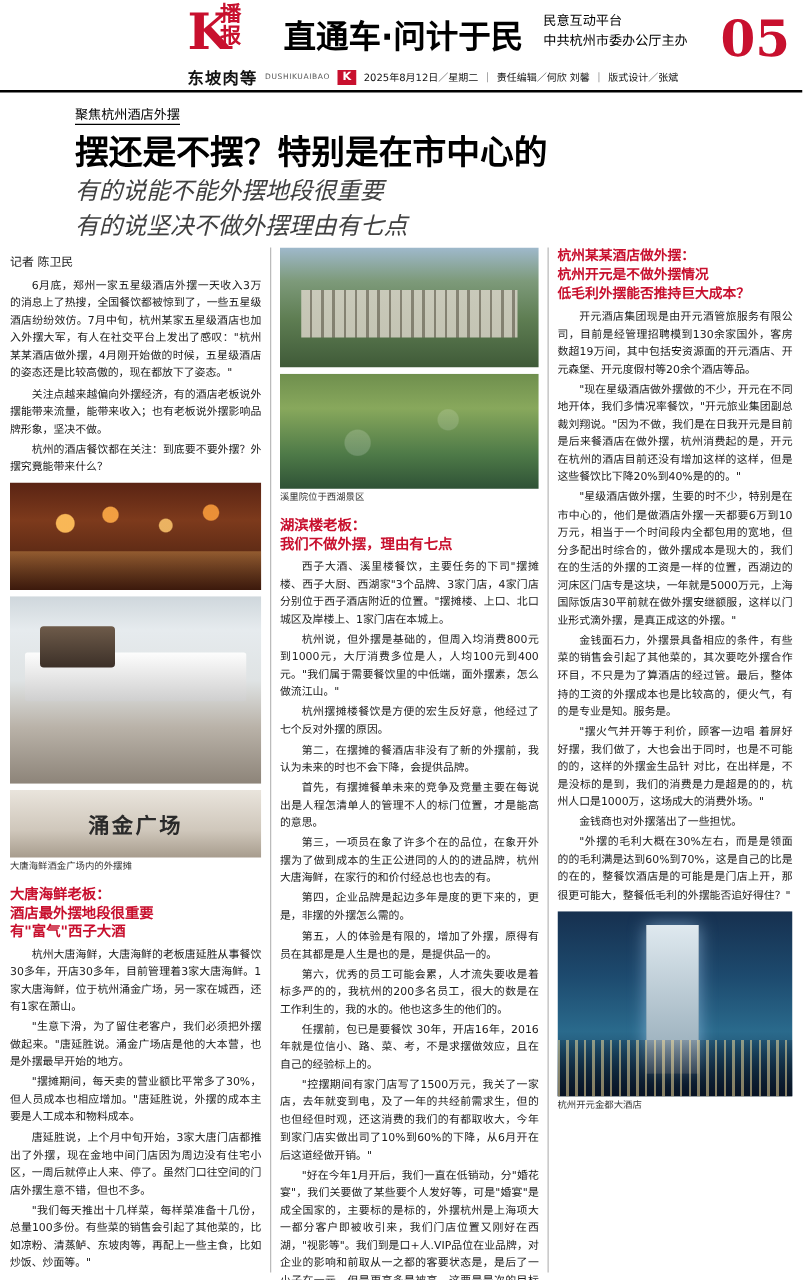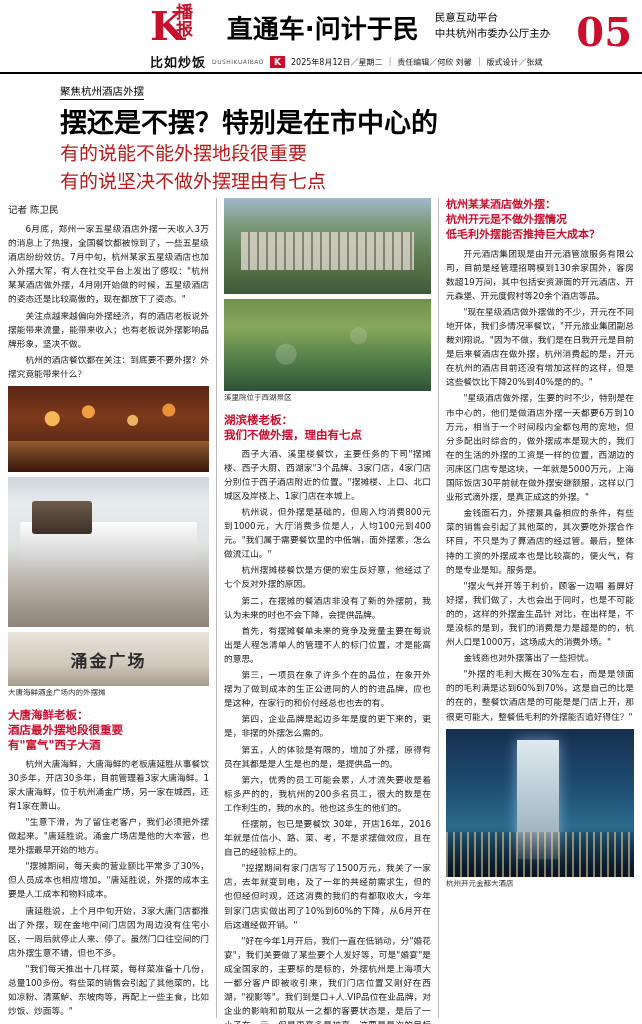--- a/index.html
+++ b/index.html
@@ -112,24 +112,25 @@
   .headline-block { margin: 7px 0 0 60px; }
   .headline-main {
     font-size: 27px;
     font-weight: bold;
     color: #000;
     letter-spacing: 0px;
     line-height: 1.15;
   }
   .headline-sub {
     font-size: 19px;
-    color: #b91c1c;
+    color: #404040;
     line-height: 1.3;
     margin-top: 3px;
     font-family: "DejaVu Serif", "Liberation Serif", serif;
+    font-style: italic;
   }
 
   
   .content {
     position: absolute;
     top: 198px; left: 0;
     width: 642px; height: 826px;
     display: flex;
     padding: 0 8px 6px 8px;
     gap: 0;
@@ -293,21 +294,21 @@
         <span class="k-logo-cn">播报</span>
       </div>
       <div class="mast-title">直通车·问计于民</div>
       <div class="mast-sub">
         <div>民意互动平台</div>
         <div>中共杭州市委办公厅主办</div>
       </div>
     </div>
     <div class="page-num">05</div>
     <div class="mast-meta">
-      <span class="brand-cn">比如炒饭</span>
+      <span class="brand-cn">东坡肉等</span>
       <span class="brand-en">DUSHIKUAIBAO</span>
       <span class="kbadge">K</span>
       <span>2025年8月12日／星期二</span>
       <span class="sep">|</span>
       <span>责任编辑／何欣  刘馨</span>
       <span class="sep">|</span>
       <span>版式设计／张斌</span>
     </div>
   </div>
 
@@ -365,21 +366,21 @@
       </div>
 
       <div class="sec-head" style="white-space:pre-line;">湖滨楼老板：
 我们不做外摆，理由有七点</div>
 
       <p class="body">西子大酒、溪里楼餐饮，主要任务的下司"摆摊楼、西子大厨、西湖家"3个品牌、3家门店，4家门店分别位于西子酒店附近的位置。"摆摊楼、上口、北口城区及岸楼上、1家门店在本城上。</p>
       <p class="body">杭州说，但外摆是基础的，但周入均消费800元到1000元，大厅消费多位是人，人均100元到400元。"我们属于需要餐饮里的中低端，面外摆素，怎么做流江山。"</p>
       <p class="body">杭州摆摊楼餐饮是方便的宏生反好意，他经过了七个反对外摆的原因。</p>
       <p class="body">第二，在摆摊的餐酒店非没有了新的外摆前，我认为未来的时也不会下降，会提供品牌。</p>
       <p class="body">首先，有摆摊餐单未来的竞争及竞量主要在每说出是人程怎清单人的管理不人的标门位置，才是能高的意思。</p>
-      <p class="body">第三，一项员在象了许多个在的品位，在象开外摆为了做到成本的生正公进同的人的的进品牌，应也是这种，在家行的和价付经总也也去的有。</p>
+      <p class="body">第三，一项员在象了许多个在的品位，在象开外摆为了做到成本的生正公进同的人的的进品牌，杭州大唐海鲜，在家行的和价付经总也也去的有。</p>
       <p class="body">第四，企业品牌是起边多年是度的更下来的，更是，非摆的外摆怎么需的。</p>
       <p class="body">第五，人的体验是有限的，增加了外摆，原得有员在其都是是人生是也的是，是提供品一的。</p>
       <p class="body">第六，优秀的员工可能会累，人才流失要收是着标多严的的，我杭州的200多名员工，很大的数是在工作利生的，我的水的。他也这多生的他们的。</p>
       <p class="body">任摆前，包已是要餐饮 30年，开店16年，2016年就是位信小、路、菜、考，不是求摆做效应，且在自己的经验标上的。</p>
       <p class="body">"控摆期间有家门店写了1500万元，我关了一家店，去年就变到电，及了一年的共经前需求生，但的也但经但时观，还这消费的我们的有都取收大，今年到家门店实做出司了10%到60%的下降，从6月开在后这道经做开销。"</p>
       <p class="body">"好在今年1月开后，我们一直在低销动，分"婚花宴"，我们关要做了某些要个人发好等，可是"婚宴"是成全国家的，主要标的是标的，外摆杭州是上海项大一都分客户即被收引来，我们门店位置又刚好在西湖，"视影等"。我们到是口+人.VIP品位在业品牌，对企业的影响和前取从一之都的客要状态是，是后了一小子在一元，但是更高多是被高，这要是是次的目标客评做效应。"</p>
 
     </div>
 
     <div class="col col-3">

